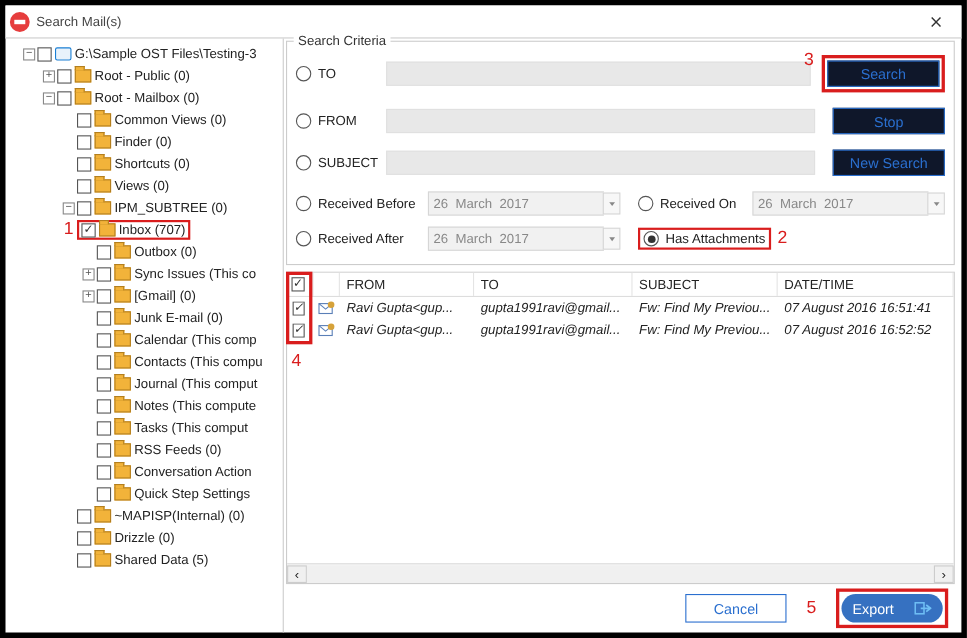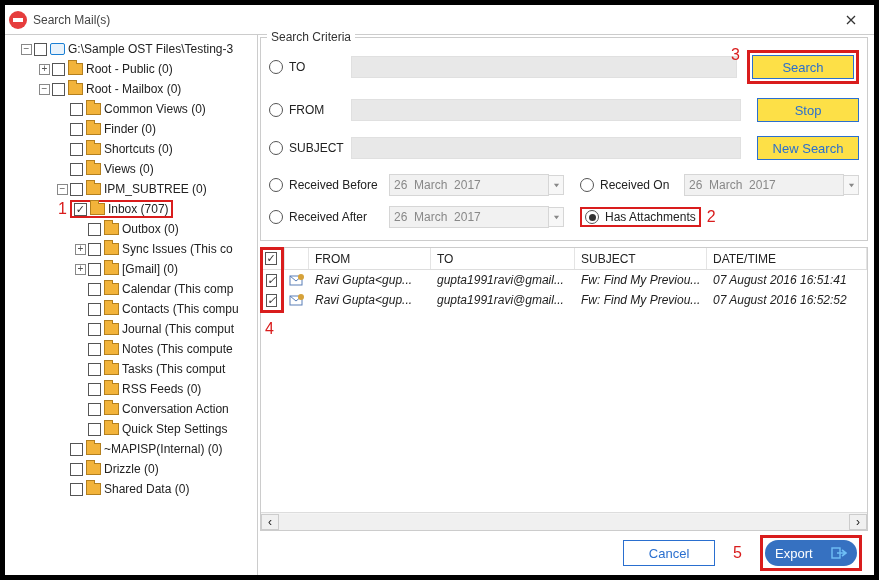--- a/index.html
+++ b/index.html
@@ -27,21 +27,21 @@
   .callout-num{color:#d91d1d;font-size:16px;font-weight:normal;}
   
   .right{flex:1;display:flex;flex-direction:column;}
   .criteria{border:1px solid #ccc;margin:2px 6px 0 2px;position:relative;padding:12px 8px 8px 8px;}
   .criteria-legend{position:absolute;top:-8px;left:6px;background:#fff;padding:0 4px;font-size:12px;color:#333;}
   .crow{display:flex;align-items:center;margin-bottom:14px;}
   .radio{width:14px;height:14px;border:1px solid #555;border-radius:50%;margin-right:6px;display:inline-flex;align-items:center;justify-content:center;}
   .radio.on::after{content:"";width:7px;height:7px;border-radius:50%;background:#333;}
   .crit-label{width:62px;font-size:12px;color:#222;}
   .crit-input{flex:1;height:22px;background:#e8e8e8;border:1px solid #e0e0e0;margin-right:10px;}
-  .side-btn{width:102px;height:24px;border:1px solid #2a6fcf;color:#2a6fcf;background:#fde047;display:flex;align-items:center;justify-content:center;font-size:13px;}
+  .side-btn{width:102px;height:24px;border:1px solid #2a6fcf;color:#2a6fcf;background:#0f172a;display:flex;align-items:center;justify-content:center;font-size:13px;}
   .side-btn.search{border:1px solid #2a6fcf;}
   .date-row{display:flex;align-items:center;margin-bottom:10px;}
   .date-field{display:flex;align-items:center;height:22px;border:1px solid #d6d6d6;background:#f1f1f1;color:#888;padding:0 4px;font-size:12px;}
   .date-drop{width:16px;height:20px;border:1px solid #d6d6d6;background:#f7f7f7;margin-left:-1px;display:flex;align-items:center;justify-content:center;}
   .date-drop svg{width:7px;height:7px;}
   
   .results{flex:1;margin:6px 6px 0 2px;border:1px solid #ccc;display:flex;flex-direction:column;position:relative;}
   .thead{display:flex;height:22px;border-bottom:1px solid #ddd;background:#fff;}
   .th{border-right:1px solid #e4e4e4;padding:3px 6px;font-size:12px;color:#222;display:flex;align-items:center;}
   .col-chk{width:24px;justify-content:center;}
@@ -156,20 +156,26 @@
       <div class="tn ind4">
           <span class="exp">+</span>
           <span class="chk"></span>
           <span class="fld-open"></span>
           <span>[Gmail] (0)</span>
         </div>
       <div class="tn ind4">
           <span class="exp empty"></span>
           <span class="chk"></span>
           <span class="fld-open"></span>
+          <span>Junk E-mail (0)</span>
+        </div>
+      <div class="tn ind4">
+          <span class="exp empty"></span>
+          <span class="chk"></span>
+          <span class="fld-open"></span>
           <span>Calendar (This comp</span>
         </div>
       <div class="tn ind4">
           <span class="exp empty"></span>
           <span class="chk"></span>
           <span class="fld-open"></span>
           <span>Contacts (This compu</span>
         </div>
       <div class="tn ind4">
           <span class="exp empty"></span>
@@ -216,21 +222,21 @@
       <div class="tn ind3">
           <span class="exp empty"></span>
           <span class="chk"></span>
           <span class="fld-open"></span>
           <span>Drizzle (0)</span>
         </div>
       <div class="tn ind3">
           <span class="exp empty"></span>
           <span class="chk"></span>
           <span class="fld-open"></span>
-          <span>Shared Data (0)</span>
+          <span>Shared Data (5)</span>
         </div>
     </div>
 
     <div class="right">
 
       <div class="criteria">
         <span class="criteria-legend">Search Criteria</span>
 
         <div class="crow">
           <span class="radio"></span>

